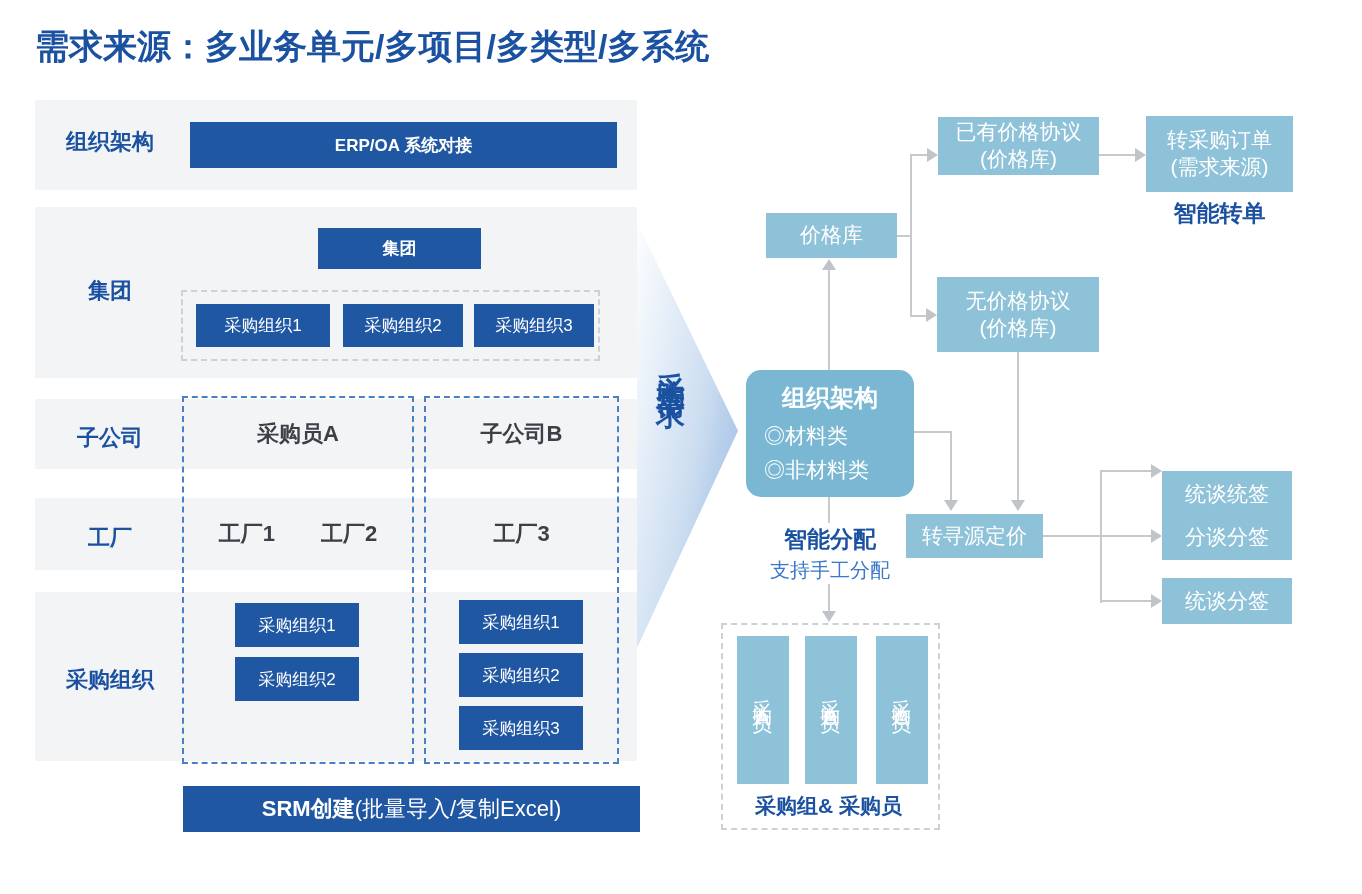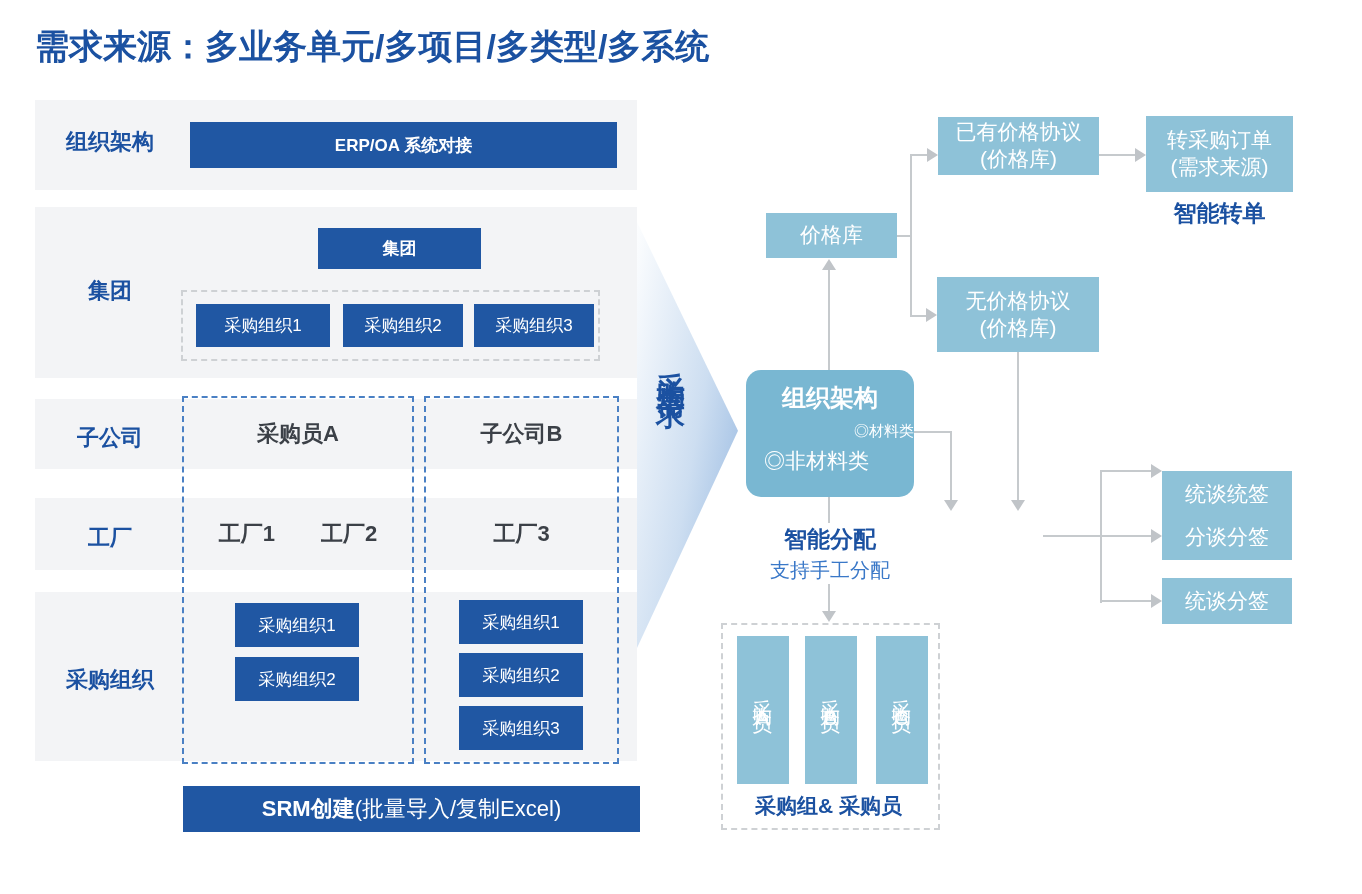--- a/index.html
+++ b/index.html
@@ -88,27 +88,28 @@
   </div>
   <div class="abs accent" style="left:1146px;top:198px;width:147px;text-align:center;font-size:23px;">智能转单</div>
 
   <div class="ltbox" style="left:937px;top:277px;width:162px;height:75px;">
     <span>无价格协议</span>
     <span>(价格库)</span>
   </div>
 
   <div class="abs" style="left:746px;top:370px;width:168px;height:127px;background:#79b7d2;border-radius:15px;color:#ffffff;">
     <div style="text-align:center;margin-top:12px;font-size:24px;font-weight:bold;">组织架构</div>
-    <div style="margin:8px 0 0 18px;font-size:15px;text-align:right;">◎材料类</div>
+    <div style="margin:8px 0 0 18px;font-size:21px;">◎材料类</div>
     <div style="margin:6px 0 0 18px;font-size:21px;">◎非材料类</div>
   </div>
 
   <div class="abs accent" style="left:746px;top:524px;width:168px;text-align:center;font-size:23px;">智能分配</div>
   <div class="abs" style="left:746px;top:557px;width:168px;text-align:center;font-size:20px;color:#3a78c8;">支持手工分配</div>
 
+  <div class="ltbox" style="left:906px;top:514px;width:137px;height:44px;">转寻源定价</div>
 
   <div class="ltbox" style="left:1162px;top:471px;width:130px;height:46px;">统谈统签</div>
   <div class="ltbox" style="left:1162px;top:514px;width:130px;height:46px;">分谈分签</div>
   <div class="ltbox" style="left:1162px;top:578px;width:130px;height:46px;">统谈分签</div>
 
   <div class="dash-gray" style="left:721px;top:623px;width:215px;height:203px;"></div>
   <div class="buyer vtext" style="left:737px;">采购员A</div>
   <div class="buyer vtext" style="left:805px;">采购员B</div>
   <div class="buyer vtext" style="left:876px;">采购员C</div>
   <div class="abs accent" style="left:721px;top:792px;width:215px;text-align:center;font-size:21px;">采购组&amp; 采购员</div>

